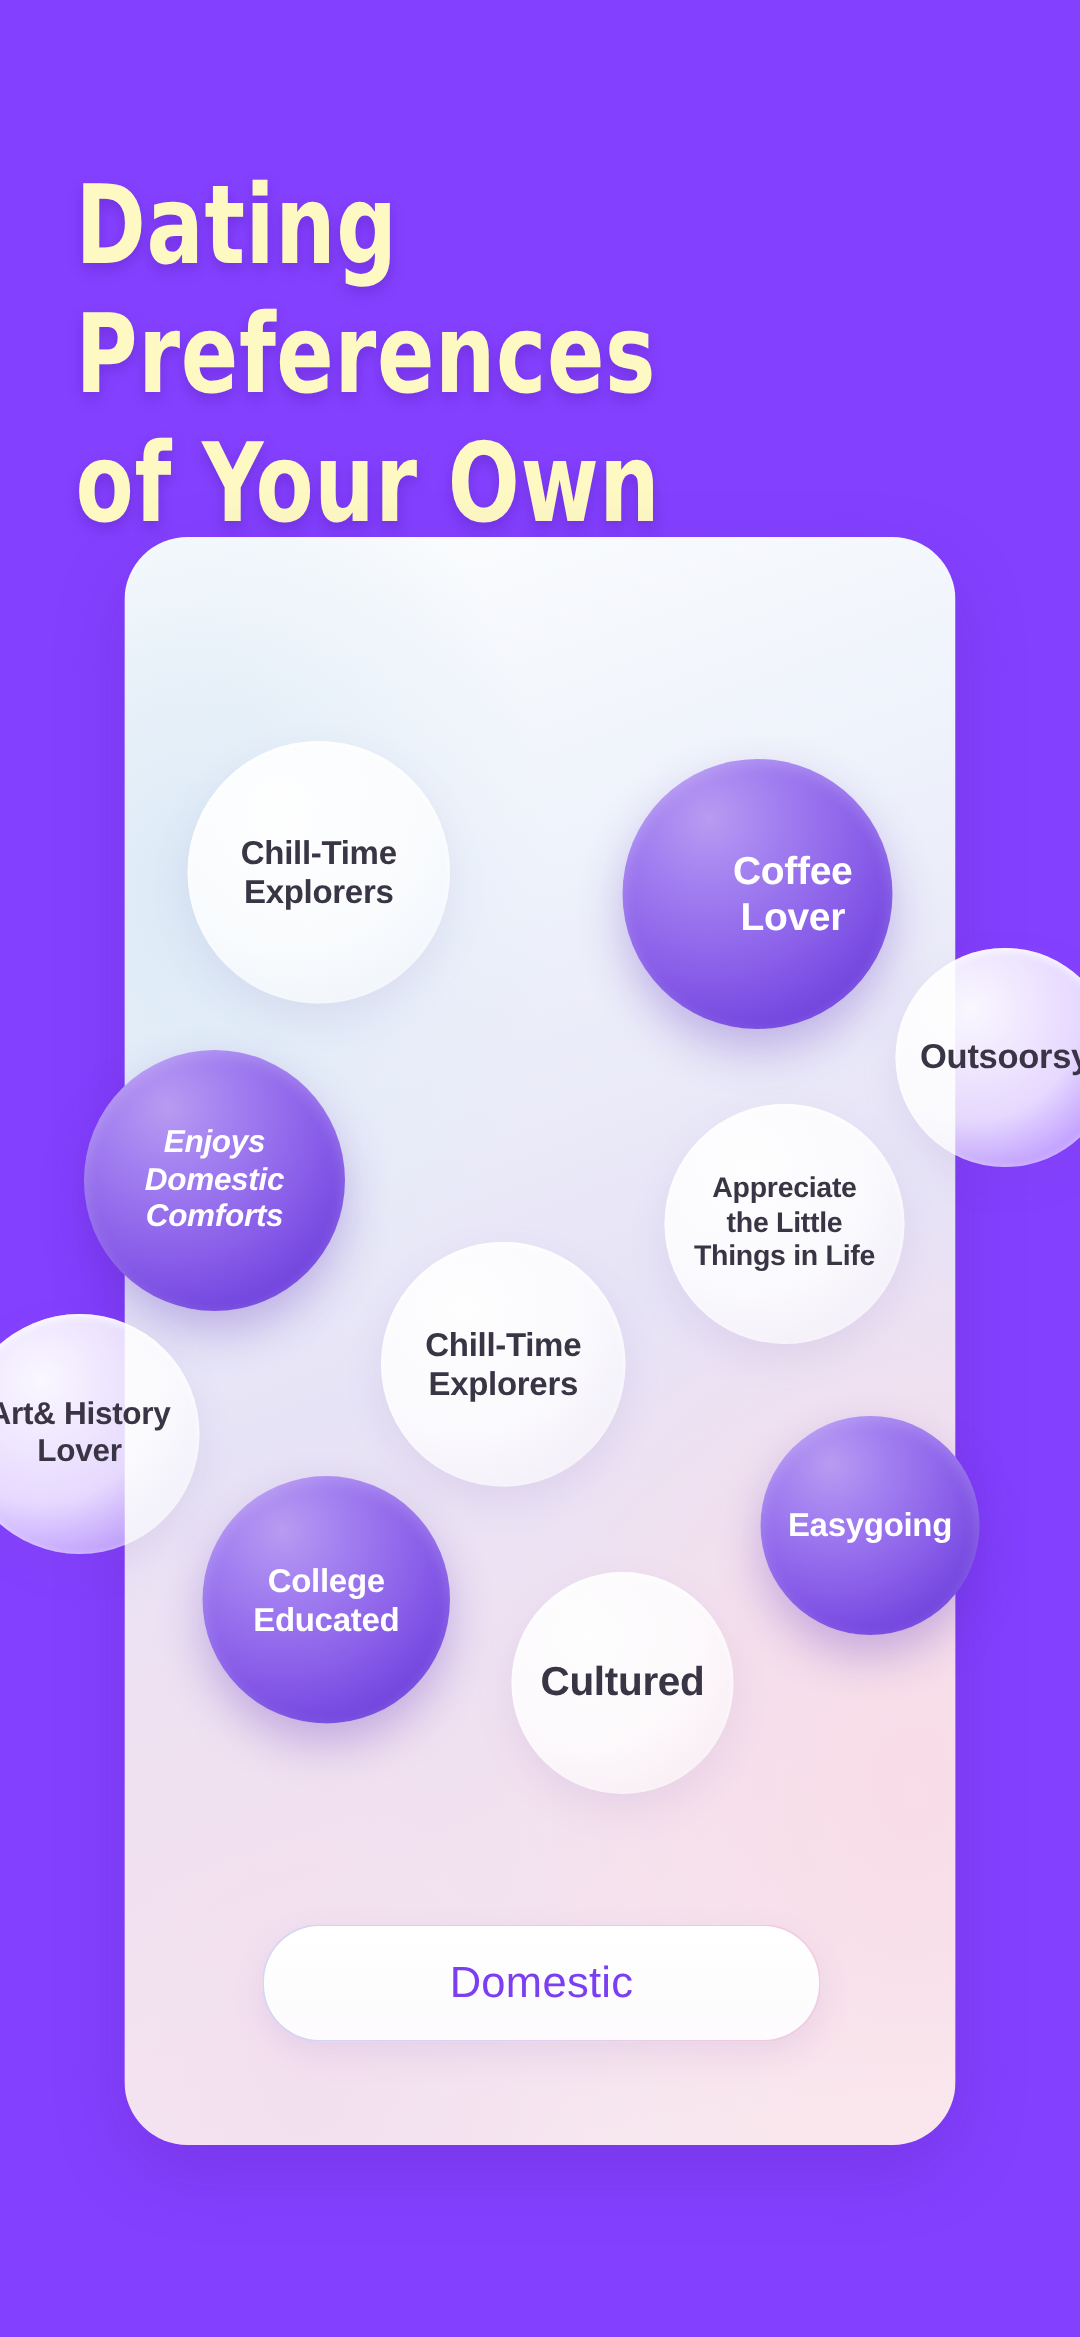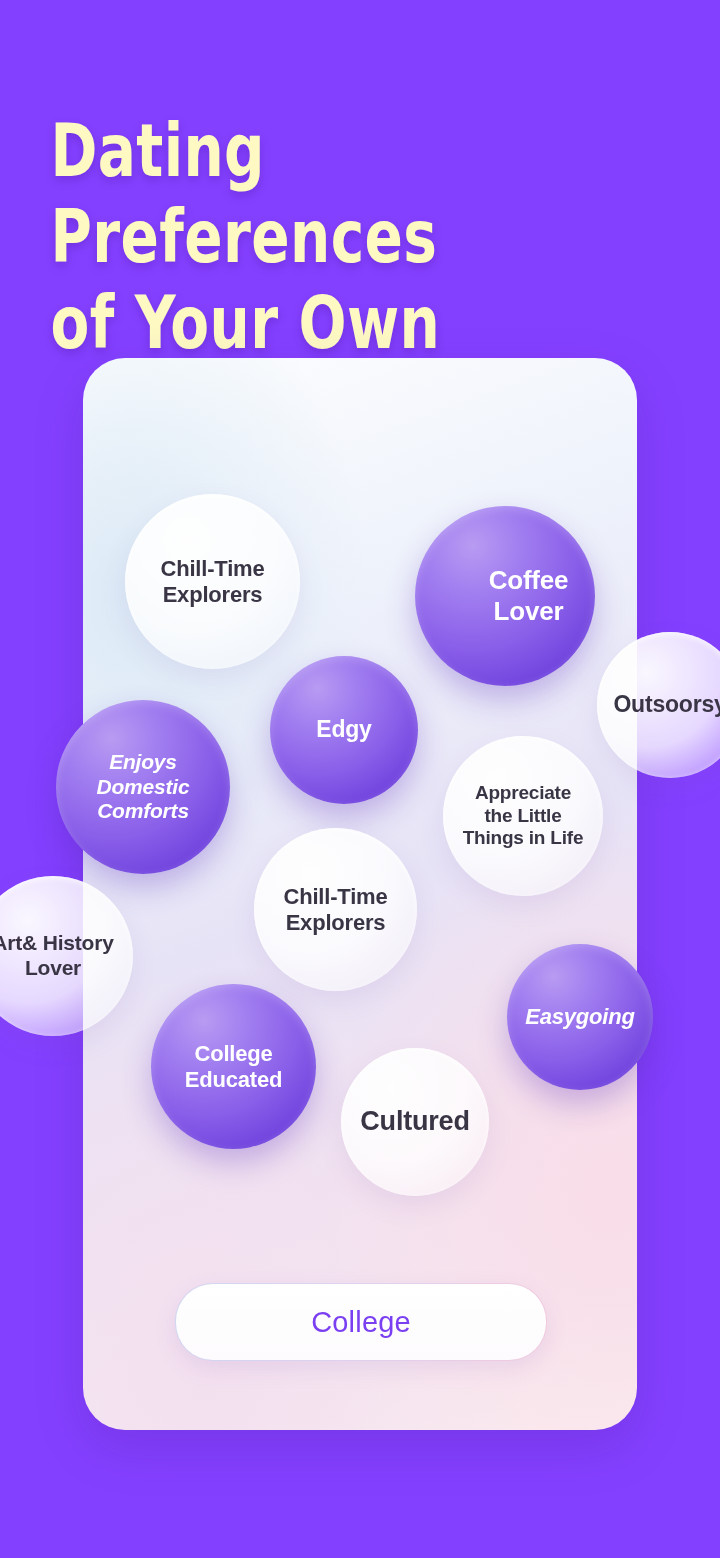--- a/index.html
+++ b/index.html
@@ -140,54 +140,51 @@
   <div class="card-clip">
 
     <div class="bubble off" style="left:42px; top:136px; width:175px; height:175px;">
       <span class="bubble-label" style="font-size:22px;">Chill-Time Explorers</span>
     </div>
 
     <div class="bubble on" style="left:332px; top:148px; width:180px; height:180px;">
       <span class="bubble-label" style="font-size:26px;margin-left:47px;">Coffee Lover</span>
     </div>
 
-    <div class="bubble on" style="left:187px; top:298px; width:148px; height:148px;">
-      <span class="bubble-label" style="font-size:23px;">Edgy</span>
-    </div>
 
     <div class="bubble off" style="left:360px; top:378px; width:160px; height:160px;">
       <span class="bubble-label" style="font-size:19px;">Appreciate the Little Things in Life</span>
     </div>
 
     <div class="bubble off" style="left:171px; top:470px; width:163px; height:163px;">
       <span class="bubble-label" style="font-size:22px;">Chill-Time Explorers</span>
     </div>
 
-    <div class="bubble on" style="left:68px; top:626px; width:165px; height:165px;">
+    <div class="bubble on" style="left:52px; top:626px; width:165px; height:165px;">
       <span class="bubble-label" style="font-size:22px;">College Educated</span>
     </div>
 
     <div class="bubble off" style="left:258px; top:690px; width:148px; height:148px;">
       <span class="bubble-label" style="font-size:27px;">Cultured</span>
     </div>
 
   </div>
 
   <div class="continue-btn">
-    <span class="continue-label">College</span>
+    <span class="continue-label">Domestic</span>
   </div>
 </div>
 
 <div class="bubble off" style="left:597px; top:632px; width:146px; height:146px;">
   <span class="bubble-label" style="font-size:23px; white-space:nowrap;">Outsoorsy</span>
 </div>
 
 <div class="bubble on" style="left:56px; top:700px; width:174px; height:174px;font-style:italic;">
   <span class="bubble-label" style="font-size:21px;">Enjoys Domestic Comforts</span>
 </div>
 
 <div class="bubble off" style="left:-27px; top:876px; width:160px; height:160px;">
   <span class="bubble-label" style="font-size:21px;">Art&amp; History Lover</span>
 </div>
 
 <div class="bubble on" style="left:507px; top:944px; width:146px; height:146px;">
-  <span class="bubble-label" style="font-size:22px; white-space:nowrap;font-style:italic;">Easygoing</span>
+  <span class="bubble-label" style="font-size:22px; white-space:nowrap;">Easygoing</span>
 </div>
 
 </body></html>

